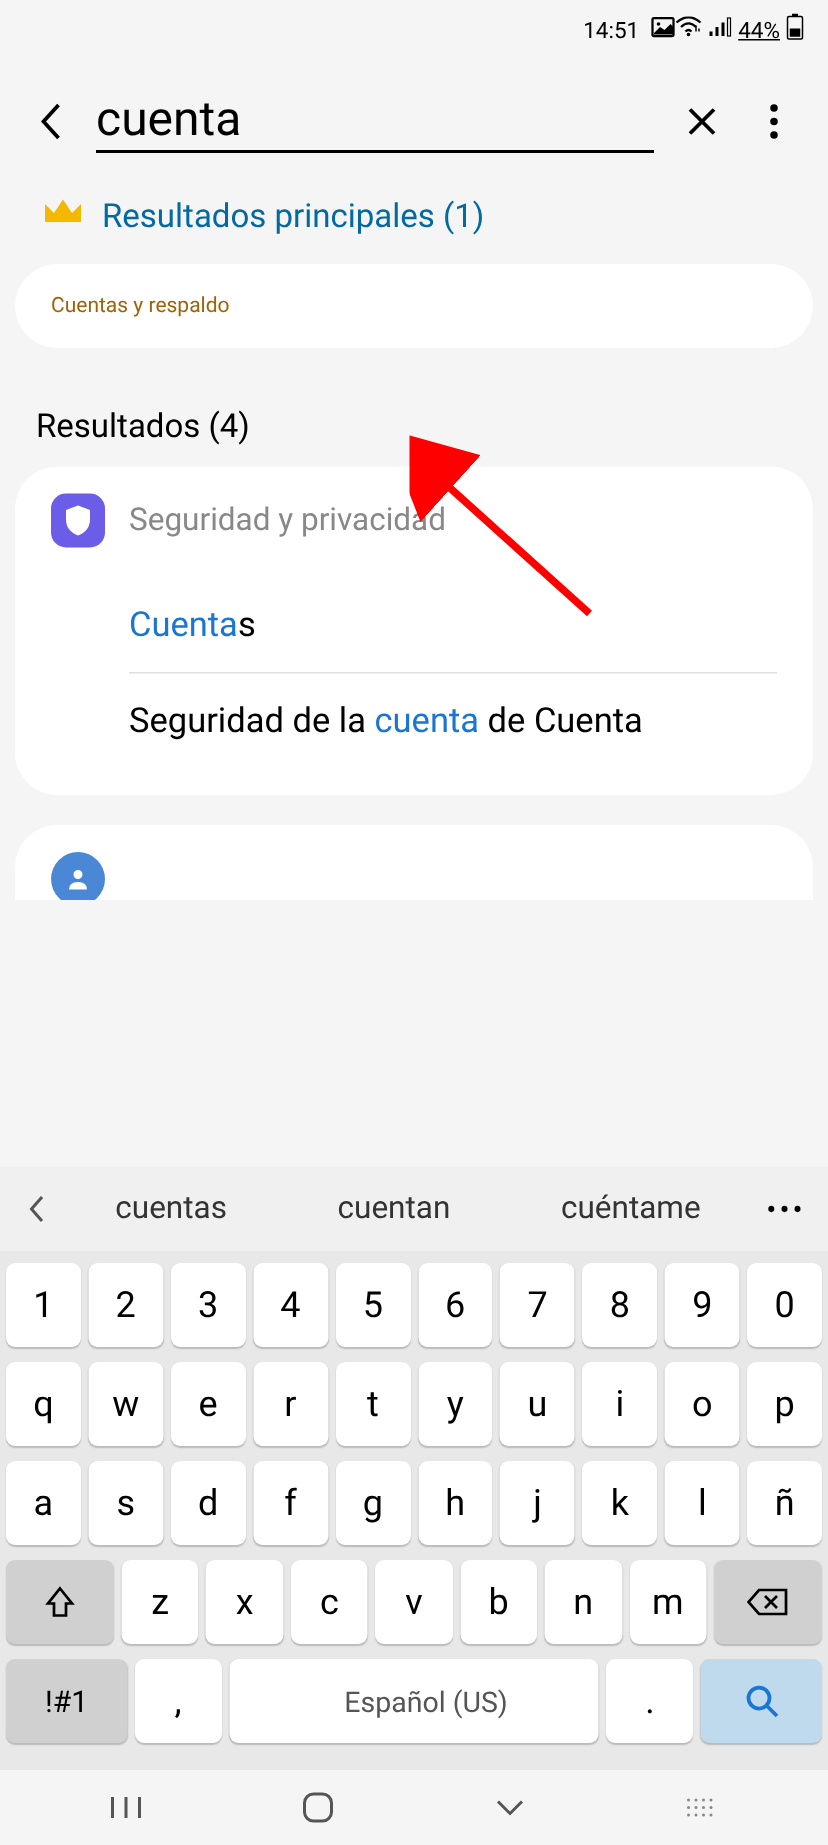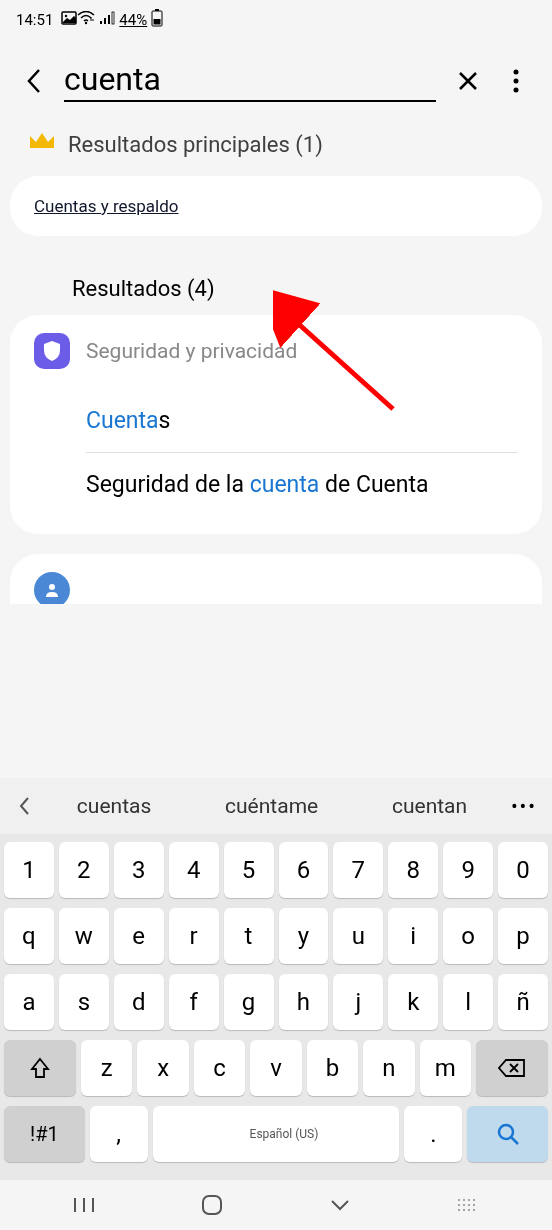--- a/index.html
+++ b/index.html
@@ -1,37 +1,37 @@
 <!DOCTYPE html>
 <html><head>
   <meta charset="utf-8">
   <style>
     * { margin: 0; padding: 0; box-sizing: border-box; font-family: -apple-system, BlinkMacSystemFont, 'Segoe UI', Roboto, sans-serif; }
     body { width: 552px; height: 1230px; background: #f5f5f5; position: relative; overflow: hidden; }
     
-    .status-bar { display: flex; justify-content: flex-start; align-items: center; padding: 8px 16px; height: 40px; font-size: 15px; color: #000; }
+    .status-bar { display: flex; justify-content: flex-end; align-items: center; padding: 8px 16px; height: 40px; font-size: 15px; color: #000; }
     .status-left { display: flex; align-items: center; gap: 8px; }
     .status-right { display: flex; align-items: center; gap: 4px; text-decoration: underline; }
     
     .search-header { display: flex; align-items: center; padding: 20px 20px 10px 20px; gap: 16px; }
     .back-btn { width: 28px; height: 28px; display: flex; align-items: center; justify-content: center; cursor: pointer; }
     .search-text { flex: 1; font-size: 32px; color: #000; border-bottom: 2px solid #000; padding-bottom: 2px; }
     .clear-btn { width: 32px; height: 32px; display: flex; align-items: center; justify-content: center; cursor: pointer; }
     .menu-btn { width: 32px; height: 32px; display: flex; align-items: center; justify-content: center; cursor: pointer; }
     
-    .section-header { padding: 18px 28px; font-size: 22px; color: #404040; display: flex; align-items: center; gap: 12px; }
+    .section-header { padding: 18px 28px; font-size: 22px; color: #0369a1; display: flex; align-items: center; gap: 12px; }
     .crown-icon { color: #f5b800; font-size: 24px; }
     
     .result-card { background: #fff; border-radius: 28px; margin: 0 10px 20px 10px; overflow: hidden; }
     .result-item { padding: 20px 24px; cursor: pointer; }
     .result-title { font-size: 23px; color: #000; margin-bottom: 2px; }
-    .result-subtitle { font-size: 17px; color: #0f172a; text-decoration: underline; }
+    .result-subtitle { font-size: 14px; color: #a16207; }
     .highlight { color: #1976d2; }
     
-    .section-title { padding: 20px 24px 14px 24px; font-size: 22px; color: #000; margin-left: 48px; }
+    .section-title { padding: 20px 24px 14px 24px; font-size: 22px; color: #000; }
     
     .category-card { background: #fff; border-radius: 28px; margin: 0 10px 20px 10px; padding: 18px 24px; }
     .category-header { display: flex; align-items: center; gap: 16px; margin-bottom: 20px; }
     .category-icon { width: 36px; height: 36px; background: #6b5de8; border-radius: 10px; display: flex; align-items: center; justify-content: center; }
     .category-name { font-size: 21px; color: #888; }
     .category-item { padding: 18px 0 18px 52px; font-size: 23px; color: #000; cursor: pointer; }
     .category-divider { height: 1px; background: #e0e0e0; margin-left: 52px; }
     
     .partial-card { background: #fff; border-radius: 28px 28px 0 0; margin: 0 10px; padding: 18px 24px; height: 50px; overflow: hidden; }
     .partial-icon { width: 36px; height: 36px; background: #4a88d6; border-radius: 50%; display: flex; align-items: center; justify-content: center; }
@@ -44,21 +44,21 @@
     .suggestions { flex: 1; display: flex; justify-content: space-around; }
     .suggestion { font-size: 21px; color: #333; padding: 4px 10px; cursor: pointer; }
     .suggest-more { width: 40px; display: flex; justify-content: center; cursor: pointer; font-size: 20px; letter-spacing: 2px; }
     
     .keyboard { padding: 8px 4px; }
     .key-row { display: flex; justify-content: center; gap: 5px; margin-bottom: 10px; }
     .key { background: #fff; border-radius: 6px; height: 56px; display: flex; align-items: center; justify-content: center; font-size: 24px; color: #000; cursor: pointer; flex: 1; min-width: 46px; box-shadow: 0 1px 1px rgba(0,0,0,0.2); }
     .key.wide { flex: 1.4; }
     .key.shift { background: #d0d0d0; }
     .key.special { background: #d0d0d0; font-size: 20px; }
-    .key.space { flex: 4; font-size: 12px; color: #555; padding-left: 16px; }
+    .key.space { flex: 4; font-size: 19px; color: #555; padding-left: 16px; }
     .key.search { background: #bfd9ed; }
     .key.backspace { background: #d0d0d0; }
     
     .nav-bar { display: flex; justify-content: space-around; align-items: center; height: 50px; background: #f5f5f5; padding: 0 20px; }
     .nav-btn { width: 40px; height: 40px; display: flex; align-items: center; justify-content: center; cursor: pointer; }
   </style>
 </head>
 <body>
 
 <div class="status-bar">
@@ -177,22 +177,22 @@
 
 <div class="keyboard-container">
   <div class="suggestion-bar">
     <div class="suggest-back">
       <svg width="12" height="20" viewBox="0 0 12 20">
           <path d="M10 2 L3 10 L10 18" fill="none" stroke="#555" stroke-width="2"></path>
         </svg>
     </div>
     <div class="suggestions">
       <span class="suggestion">cuentas</span>
+      <span class="suggestion">cuentan</span>
       <span class="suggestion">cuéntame</span>
-      <span class="suggestion">cuentan</span>
     </div>
     <div class="suggest-more">•••</div>
   </div>
   <div class="keyboard">
     <div class="key-row">
       <div class="key">1</div>
       <div class="key">2</div>
       <div class="key">3</div>
       <div class="key">4</div>
       <div class="key">5</div>

